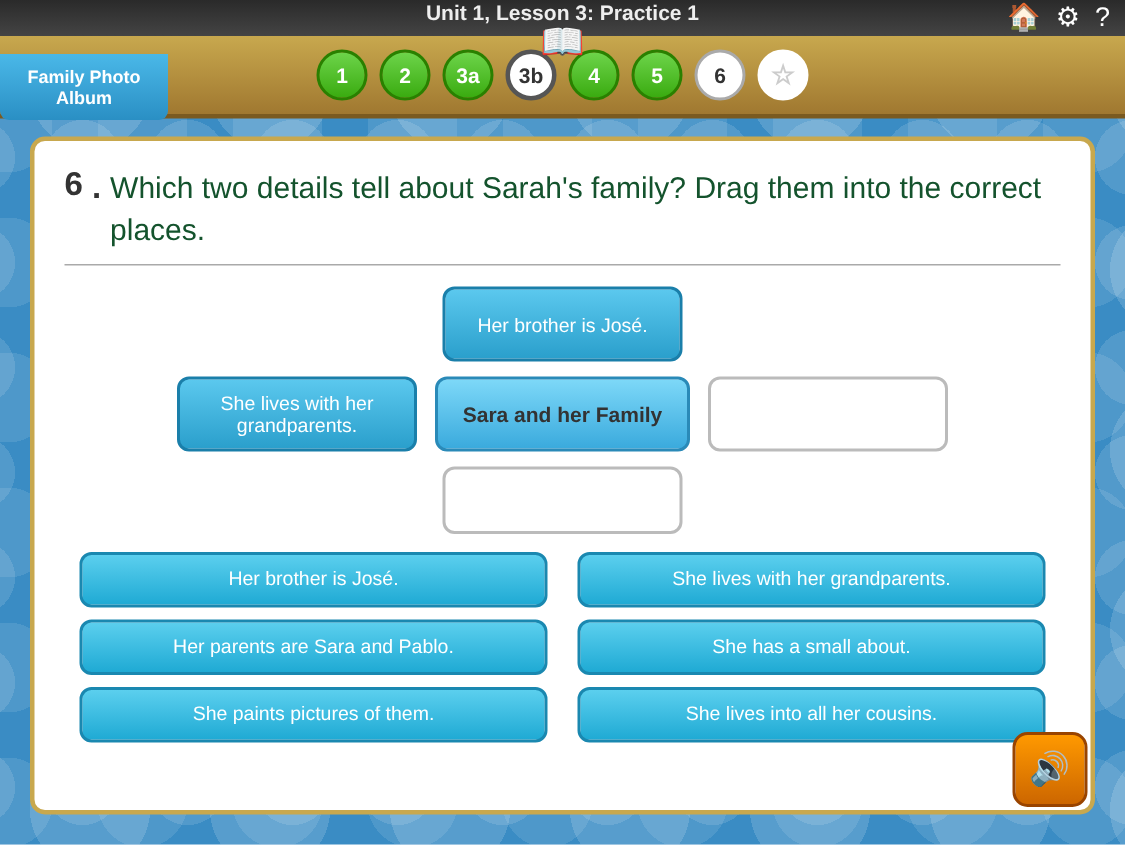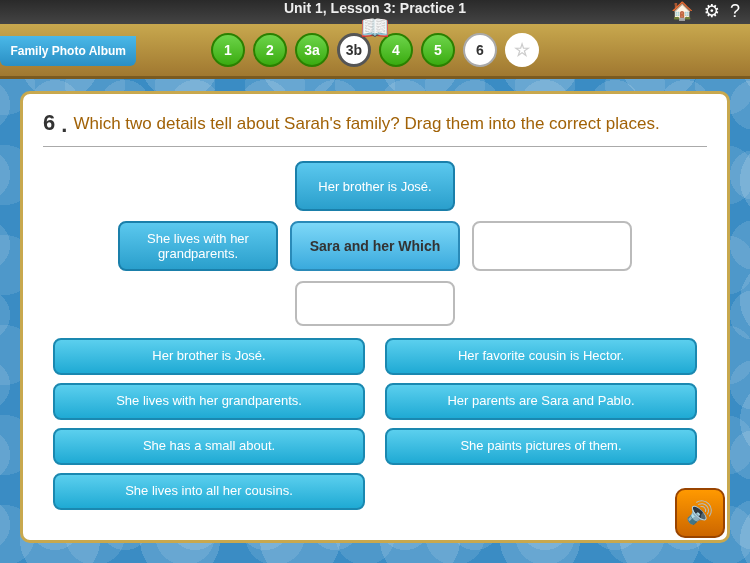--- a/index.html
+++ b/index.html
@@ -58,22 +58,22 @@
     .sidebar-tab {
       position: absolute;
       top: 36px;
       left: 0;
       background: linear-gradient(to bottom, #4ab8e8, #2a8fc4);
       color: white;
       font-size: 12px;
       font-weight: bold;
       padding: 8px 10px;
       border-radius: 0 0 6px 6px;
-      width: 136px;
-      text-align: right;
+      width: 112px;
+      text-align: center;
       z-index: 10;
     }
 
     
     .nav-strip {
       width: 750px;
       height: 55px;
       background: linear-gradient(to bottom, #c8a84e, #a07830);
       display: flex;
       align-items: center;
@@ -135,22 +135,22 @@
       font-weight: bold;
       color: #333;
       line-height: 1;
     }
     .question-dot {
       font-size: 22px;
       font-weight: bold;
       color: #333;
     }
     .question-text {
-      font-size: 17px;
-      color: #a16207;
+      font-size: 20px;
+      color: #14532d;
       line-height: 1.4;
     }
 
     
     .drop-zones-row {
       display: flex;
       justify-content: center;
       gap: 12px;
       margin-bottom: 10px;
     }
@@ -296,41 +296,38 @@
     <div class="drop-tile filled-blue">
       <span>Her brother is José.</span>
     </div>
   </div>
 
   <div class="drop-zones-row">
     <div class="drop-tile filled-blue">
       <span>She lives with her grandparents.</span>
     </div>
     <div class="drop-tile label-tile">
-      <span>Sara and her Which</span>
+      <span>Sara and her Family</span>
     </div>
     <div class="drop-tile empty">
       <span></span>
     </div>
   </div>
 
   <div class="drop-row2">
     <div class="drop-tile empty" style="width:160px;height:45px;">
       <span></span>
     </div>
   </div>
 
   <div class="options-grid">
     <div class="option-btn">
       <span>Her brother is José.</span>
     </div>
     <div class="option-btn">
-      <span>Her favorite cousin is Hector.</span>
-    </div>
-    <div class="option-btn">
       <span>She lives with her grandparents.</span>
     </div>
     <div class="option-btn">
       <span>Her parents are Sara and Pablo.</span>
     </div>
     <div class="option-btn">
       <span>She has a small about.</span>
     </div>
     <div class="option-btn">
       <span>She paints pictures of them.</span>

